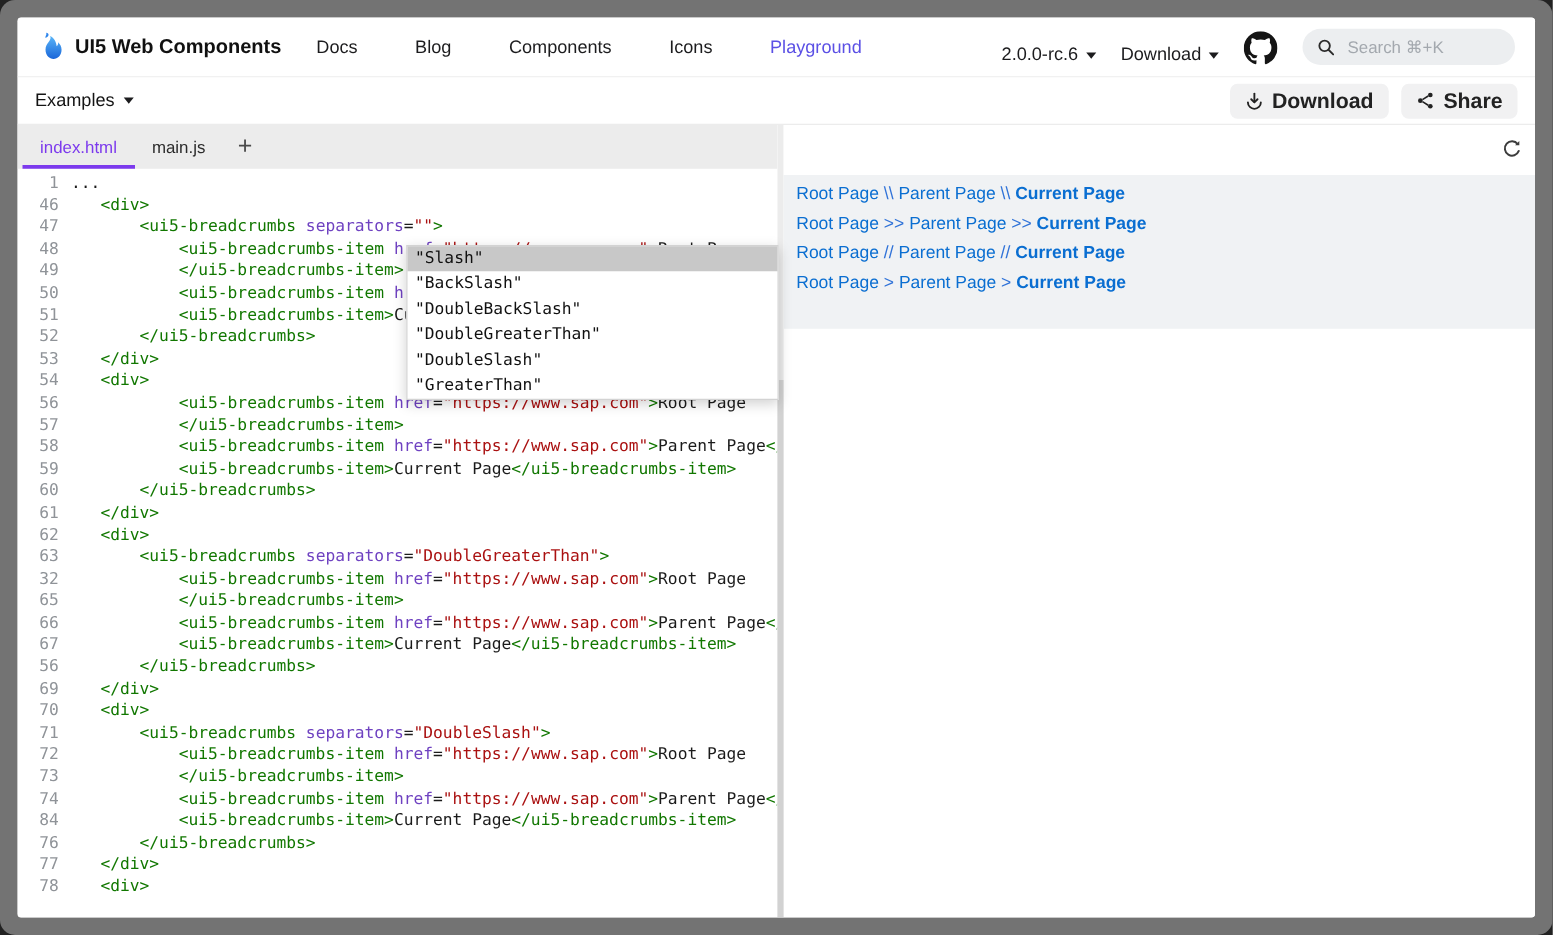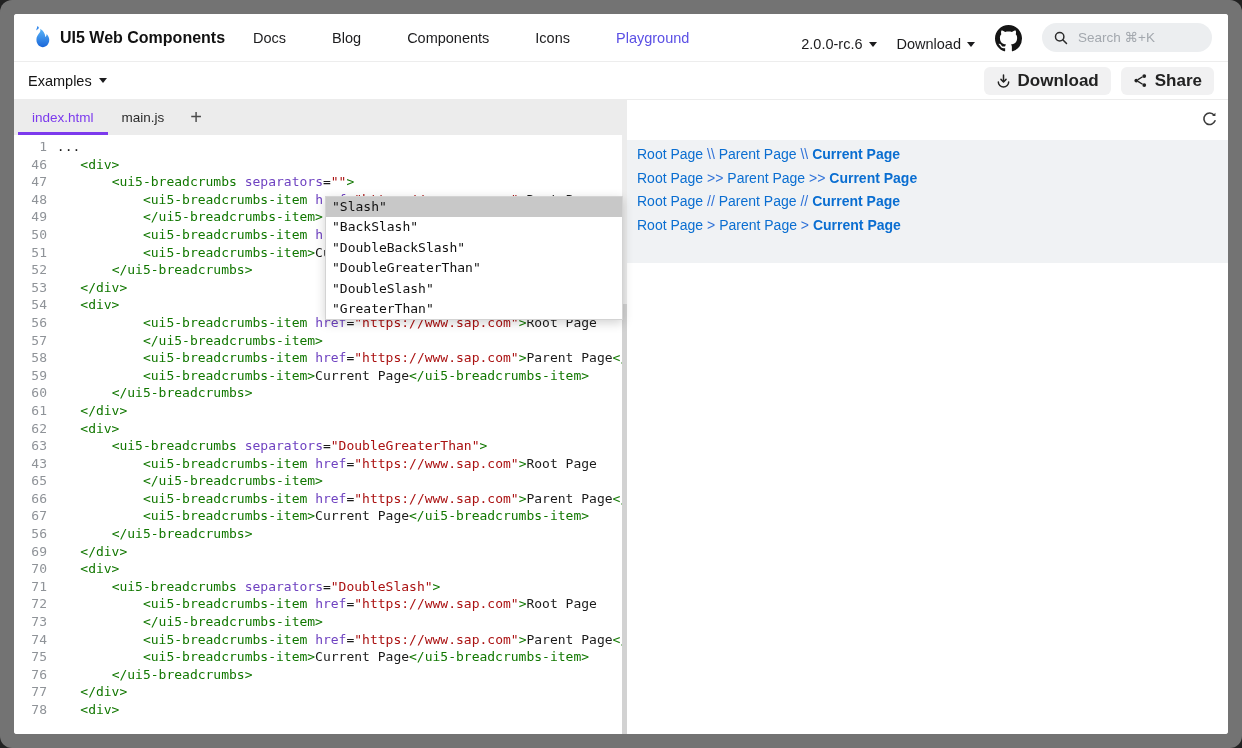--- a/index.html
+++ b/index.html
@@ -157,32 +157,32 @@
             <div class="code-line"><span class="gutter">53</span><span class="code-text"><span class="tk-x">    </span><span class="tk-t">&lt;/div&gt;</span></span></div>
             <div class="code-line"><span class="gutter">54</span><span class="code-text"><span class="tk-x">    </span><span class="tk-t">&lt;div&gt;</span></span></div>
             <div class="code-line"><span class="gutter">56</span><span class="code-text"><span class="tk-x">            </span><span class="tk-t">&lt;ui5-breadcrumbs-item</span><span class="tk-x"> </span><span class="tk-a">href</span><span class="tk-x">=</span><span class="tk-s">"https://www.sap.com"</span><span class="tk-t">&gt;</span><span class="tk-x">Root Page</span></span></div>
             <div class="code-line"><span class="gutter">57</span><span class="code-text"><span class="tk-x">            </span><span class="tk-t">&lt;/ui5-breadcrumbs-item&gt;</span></span></div>
             <div class="code-line"><span class="gutter">58</span><span class="code-text"><span class="tk-x">            </span><span class="tk-t">&lt;ui5-breadcrumbs-item</span><span class="tk-x"> </span><span class="tk-a">href</span><span class="tk-x">=</span><span class="tk-s">"https://www.sap.com"</span><span class="tk-t">&gt;</span><span class="tk-x">Parent Page</span><span class="tk-t">&lt;/ui5-breadcrumbs-item&gt;</span></span></div>
             <div class="code-line"><span class="gutter">59</span><span class="code-text"><span class="tk-x">            </span><span class="tk-t">&lt;ui5-breadcrumbs-item&gt;</span><span class="tk-x">Current Page</span><span class="tk-t">&lt;/ui5-breadcrumbs-item&gt;</span></span></div>
             <div class="code-line"><span class="gutter">60</span><span class="code-text"><span class="tk-x">        </span><span class="tk-t">&lt;/ui5-breadcrumbs&gt;</span></span></div>
             <div class="code-line"><span class="gutter">61</span><span class="code-text"><span class="tk-x">    </span><span class="tk-t">&lt;/div&gt;</span></span></div>
             <div class="code-line"><span class="gutter">62</span><span class="code-text"><span class="tk-x">    </span><span class="tk-t">&lt;div&gt;</span></span></div>
             <div class="code-line"><span class="gutter">63</span><span class="code-text"><span class="tk-x">        </span><span class="tk-t">&lt;ui5-breadcrumbs</span><span class="tk-x"> </span><span class="tk-a">separators</span><span class="tk-x">=</span><span class="tk-s">"DoubleGreaterThan"</span><span class="tk-t">&gt;</span></span></div>
-            <div class="code-line"><span class="gutter">43</span><span class="code-text"><span class="tk-x">            </span><span class="tk-t">&lt;ui5-breadcrumbs-item</span><span class="tk-x"> </span><span class="tk-a">href</span><span class="tk-x">=</span><span class="tk-s">"https://www.sap.com"</span><span class="tk-t">&gt;</span><span class="tk-x">Root Page</span></span></div>
+            <div class="code-line"><span class="gutter">32</span><span class="code-text"><span class="tk-x">            </span><span class="tk-t">&lt;ui5-breadcrumbs-item</span><span class="tk-x"> </span><span class="tk-a">href</span><span class="tk-x">=</span><span class="tk-s">"https://www.sap.com"</span><span class="tk-t">&gt;</span><span class="tk-x">Root Page</span></span></div>
             <div class="code-line"><span class="gutter">65</span><span class="code-text"><span class="tk-x">            </span><span class="tk-t">&lt;/ui5-breadcrumbs-item&gt;</span></span></div>
             <div class="code-line"><span class="gutter">66</span><span class="code-text"><span class="tk-x">            </span><span class="tk-t">&lt;ui5-breadcrumbs-item</span><span class="tk-x"> </span><span class="tk-a">href</span><span class="tk-x">=</span><span class="tk-s">"https://www.sap.com"</span><span class="tk-t">&gt;</span><span class="tk-x">Parent Page</span><span class="tk-t">&lt;/ui5-breadcrumbs-item&gt;</span></span></div>
             <div class="code-line"><span class="gutter">67</span><span class="code-text"><span class="tk-x">            </span><span class="tk-t">&lt;ui5-breadcrumbs-item&gt;</span><span class="tk-x">Current Page</span><span class="tk-t">&lt;/ui5-breadcrumbs-item&gt;</span></span></div>
             <div class="code-line"><span class="gutter">56</span><span class="code-text"><span class="tk-x">        </span><span class="tk-t">&lt;/ui5-breadcrumbs&gt;</span></span></div>
             <div class="code-line"><span class="gutter">69</span><span class="code-text"><span class="tk-x">    </span><span class="tk-t">&lt;/div&gt;</span></span></div>
             <div class="code-line"><span class="gutter">70</span><span class="code-text"><span class="tk-x">    </span><span class="tk-t">&lt;div&gt;</span></span></div>
             <div class="code-line"><span class="gutter">71</span><span class="code-text"><span class="tk-x">        </span><span class="tk-t">&lt;ui5-breadcrumbs</span><span class="tk-x"> </span><span class="tk-a">separators</span><span class="tk-x">=</span><span class="tk-s">"DoubleSlash"</span><span class="tk-t">&gt;</span></span></div>
             <div class="code-line"><span class="gutter">72</span><span class="code-text"><span class="tk-x">            </span><span class="tk-t">&lt;ui5-breadcrumbs-item</span><span class="tk-x"> </span><span class="tk-a">href</span><span class="tk-x">=</span><span class="tk-s">"https://www.sap.com"</span><span class="tk-t">&gt;</span><span class="tk-x">Root Page</span></span></div>
             <div class="code-line"><span class="gutter">73</span><span class="code-text"><span class="tk-x">            </span><span class="tk-t">&lt;/ui5-breadcrumbs-item&gt;</span></span></div>
             <div class="code-line"><span class="gutter">74</span><span class="code-text"><span class="tk-x">            </span><span class="tk-t">&lt;ui5-breadcrumbs-item</span><span class="tk-x"> </span><span class="tk-a">href</span><span class="tk-x">=</span><span class="tk-s">"https://www.sap.com"</span><span class="tk-t">&gt;</span><span class="tk-x">Parent Page</span><span class="tk-t">&lt;/ui5-breadcrumbs-item&gt;</span></span></div>
-            <div class="code-line"><span class="gutter">75</span><span class="code-text"><span class="tk-x">            </span><span class="tk-t">&lt;ui5-breadcrumbs-item&gt;</span><span class="tk-x">Current Page</span><span class="tk-t">&lt;/ui5-breadcrumbs-item&gt;</span></span></div>
+            <div class="code-line"><span class="gutter">84</span><span class="code-text"><span class="tk-x">            </span><span class="tk-t">&lt;ui5-breadcrumbs-item&gt;</span><span class="tk-x">Current Page</span><span class="tk-t">&lt;/ui5-breadcrumbs-item&gt;</span></span></div>
             <div class="code-line"><span class="gutter">76</span><span class="code-text"><span class="tk-x">        </span><span class="tk-t">&lt;/ui5-breadcrumbs&gt;</span></span></div>
             <div class="code-line"><span class="gutter">77</span><span class="code-text"><span class="tk-x">    </span><span class="tk-t">&lt;/div&gt;</span></span></div>
             <div class="code-line"><span class="gutter">78</span><span class="code-text"><span class="tk-x">    </span><span class="tk-t">&lt;div&gt;</span></span></div>
           </div>
       </div>
 
       <div class="divider">
           <div class="thumb"></div>
         </div>
 

